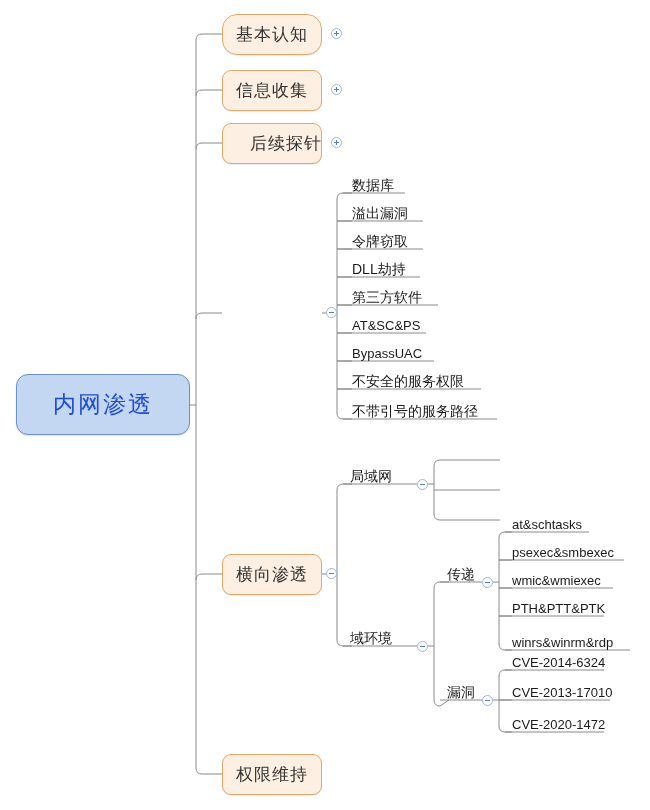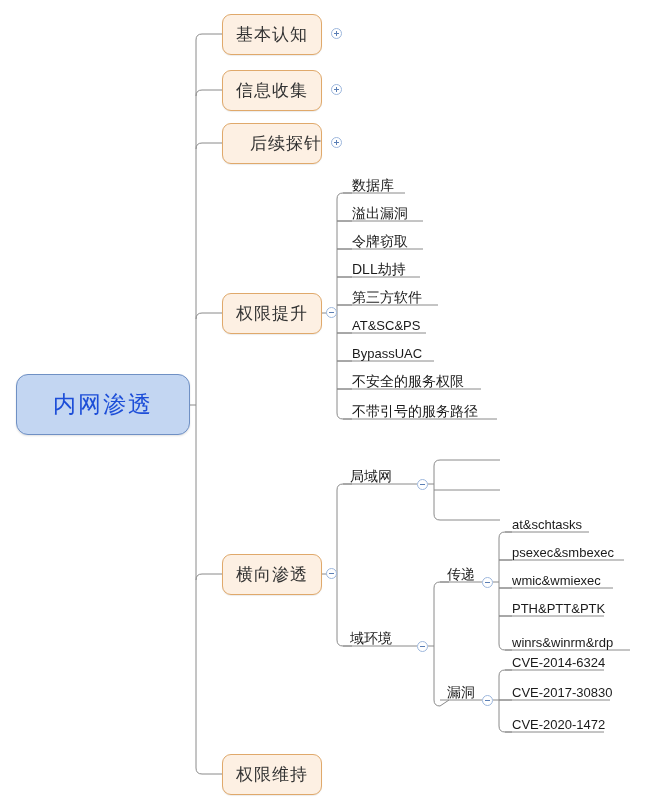--- a/index.html
+++ b/index.html
@@ -194,30 +194,29 @@
       <path d="M499,700 L512,700"></path>
 
       <path d="M505,670 L604,670"></path>
       <path d="M499,700 L610,700"></path>
       <path d="M505,732 L604,732"></path>
     </g>
   </svg>
 
   <div class="node root-node">内网渗透</div>
 
-  <div class="node branch-node" style="top:14px;">基本认知</div>
+  <div class="node branch-node" style="top:14px;border-radius:15px;">基本认知</div>
   <div class="ctrl plus" style="left:331px; top:28px;"></div>
 
   <div class="node branch-node" style="top:70px;">信息收集</div>
   <div class="ctrl plus" style="left:331px; top:84px;"></div>
 
   <div class="node branch-node" style="top:123px;padding-left:28px;">后续探针</div>
   <div class="ctrl plus" style="left:331px; top:137px;"></div>
 
-  <div class="node branch-node" style="top:293px;">权限提升</div>
   <div class="ctrl" style="left:326px; top:307px;"></div>
 
   <div class="node branch-node" style="top:554px;">横向渗透</div>
   <div class="ctrl" style="left:326px; top:568px;"></div>
 
   <div class="node branch-node" style="top:754px;">权限维持</div>
 
   <div class="leaf cn" style="left:349px; top:178px;">数据库</div>
   <div class="leaf cn" style="left:349px; top:206px;">溢出漏洞</div>
   <div class="leaf cn" style="left:349px; top:234px;">令牌窃取</div>
@@ -244,16 +243,16 @@
   <div class="leaf" style="left:509px; top:518px;">at&amp;schtasks</div>
   <div class="leaf" style="left:509px; top:546px;">psexec&amp;smbexec</div>
   <div class="leaf" style="left:509px; top:574px;">wmic&amp;wmiexec</div>
   <div class="leaf" style="left:509px; top:602px;">PTH&amp;PTT&amp;PTK</div>
   <div class="leaf" style="left:509px; top:636px;">winrs&amp;winrm&amp;rdp</div>
 
   <div class="midlabel" style="left:447px; top:685px;">漏洞</div>
   <div class="ctrl" style="left:482px; top:695px;"></div>
 
   <div class="leaf" style="left:509px; top:656px;">CVE-2014-6324</div>
-  <div class="leaf" style="left:509px; top:686px;">CVE-2017-30830</div>
+  <div class="leaf" style="left:509px; top:686px;">CVE-2013-17010</div>
   <div class="leaf" style="left:509px; top:718px;">CVE-2020-1472</div>
 
 </div>
 
 </body></html>

